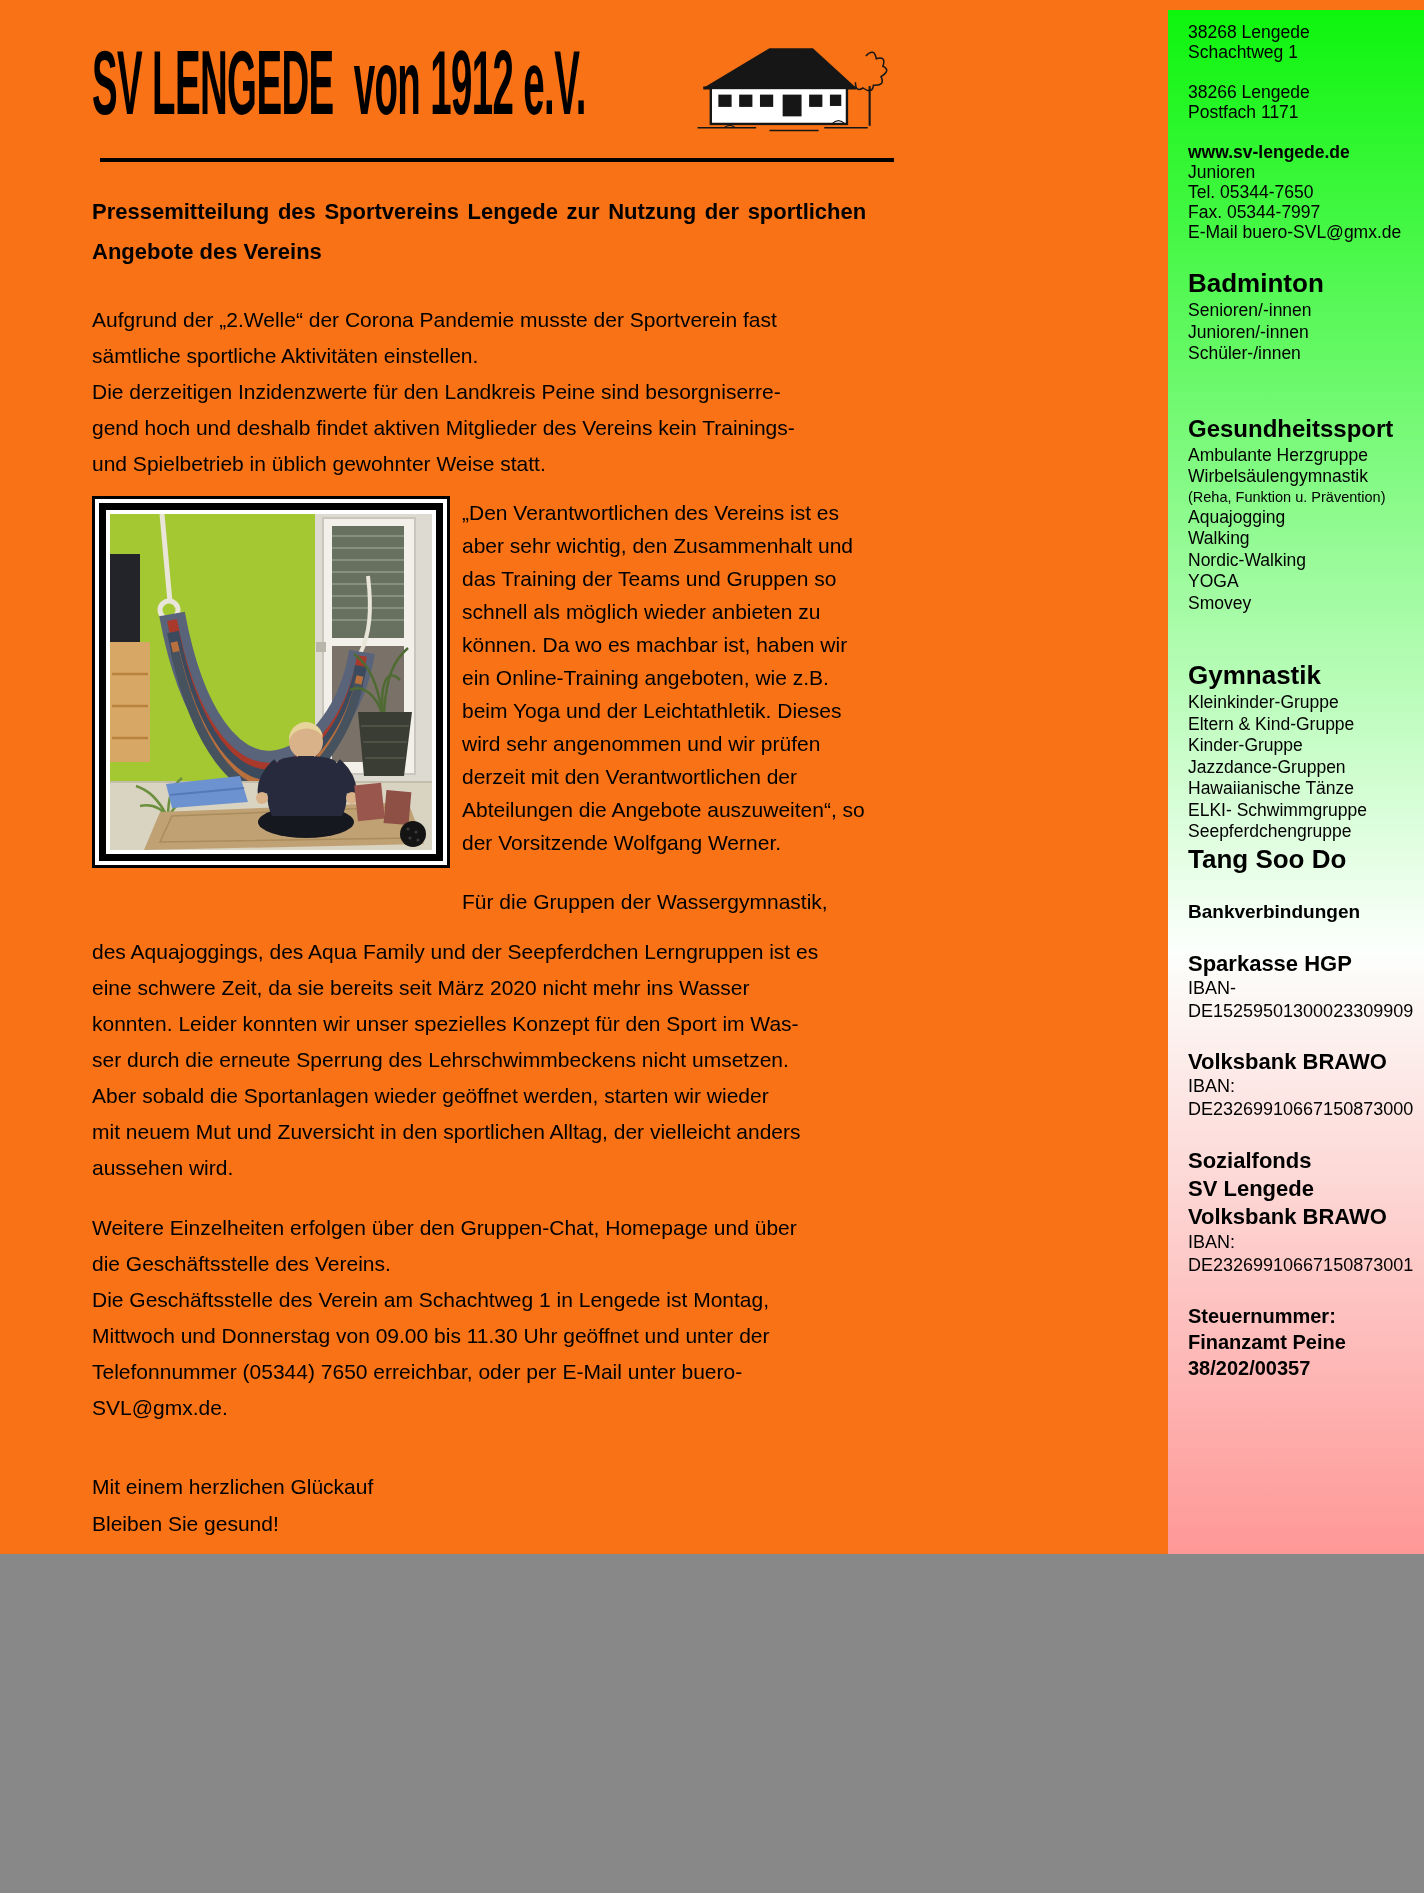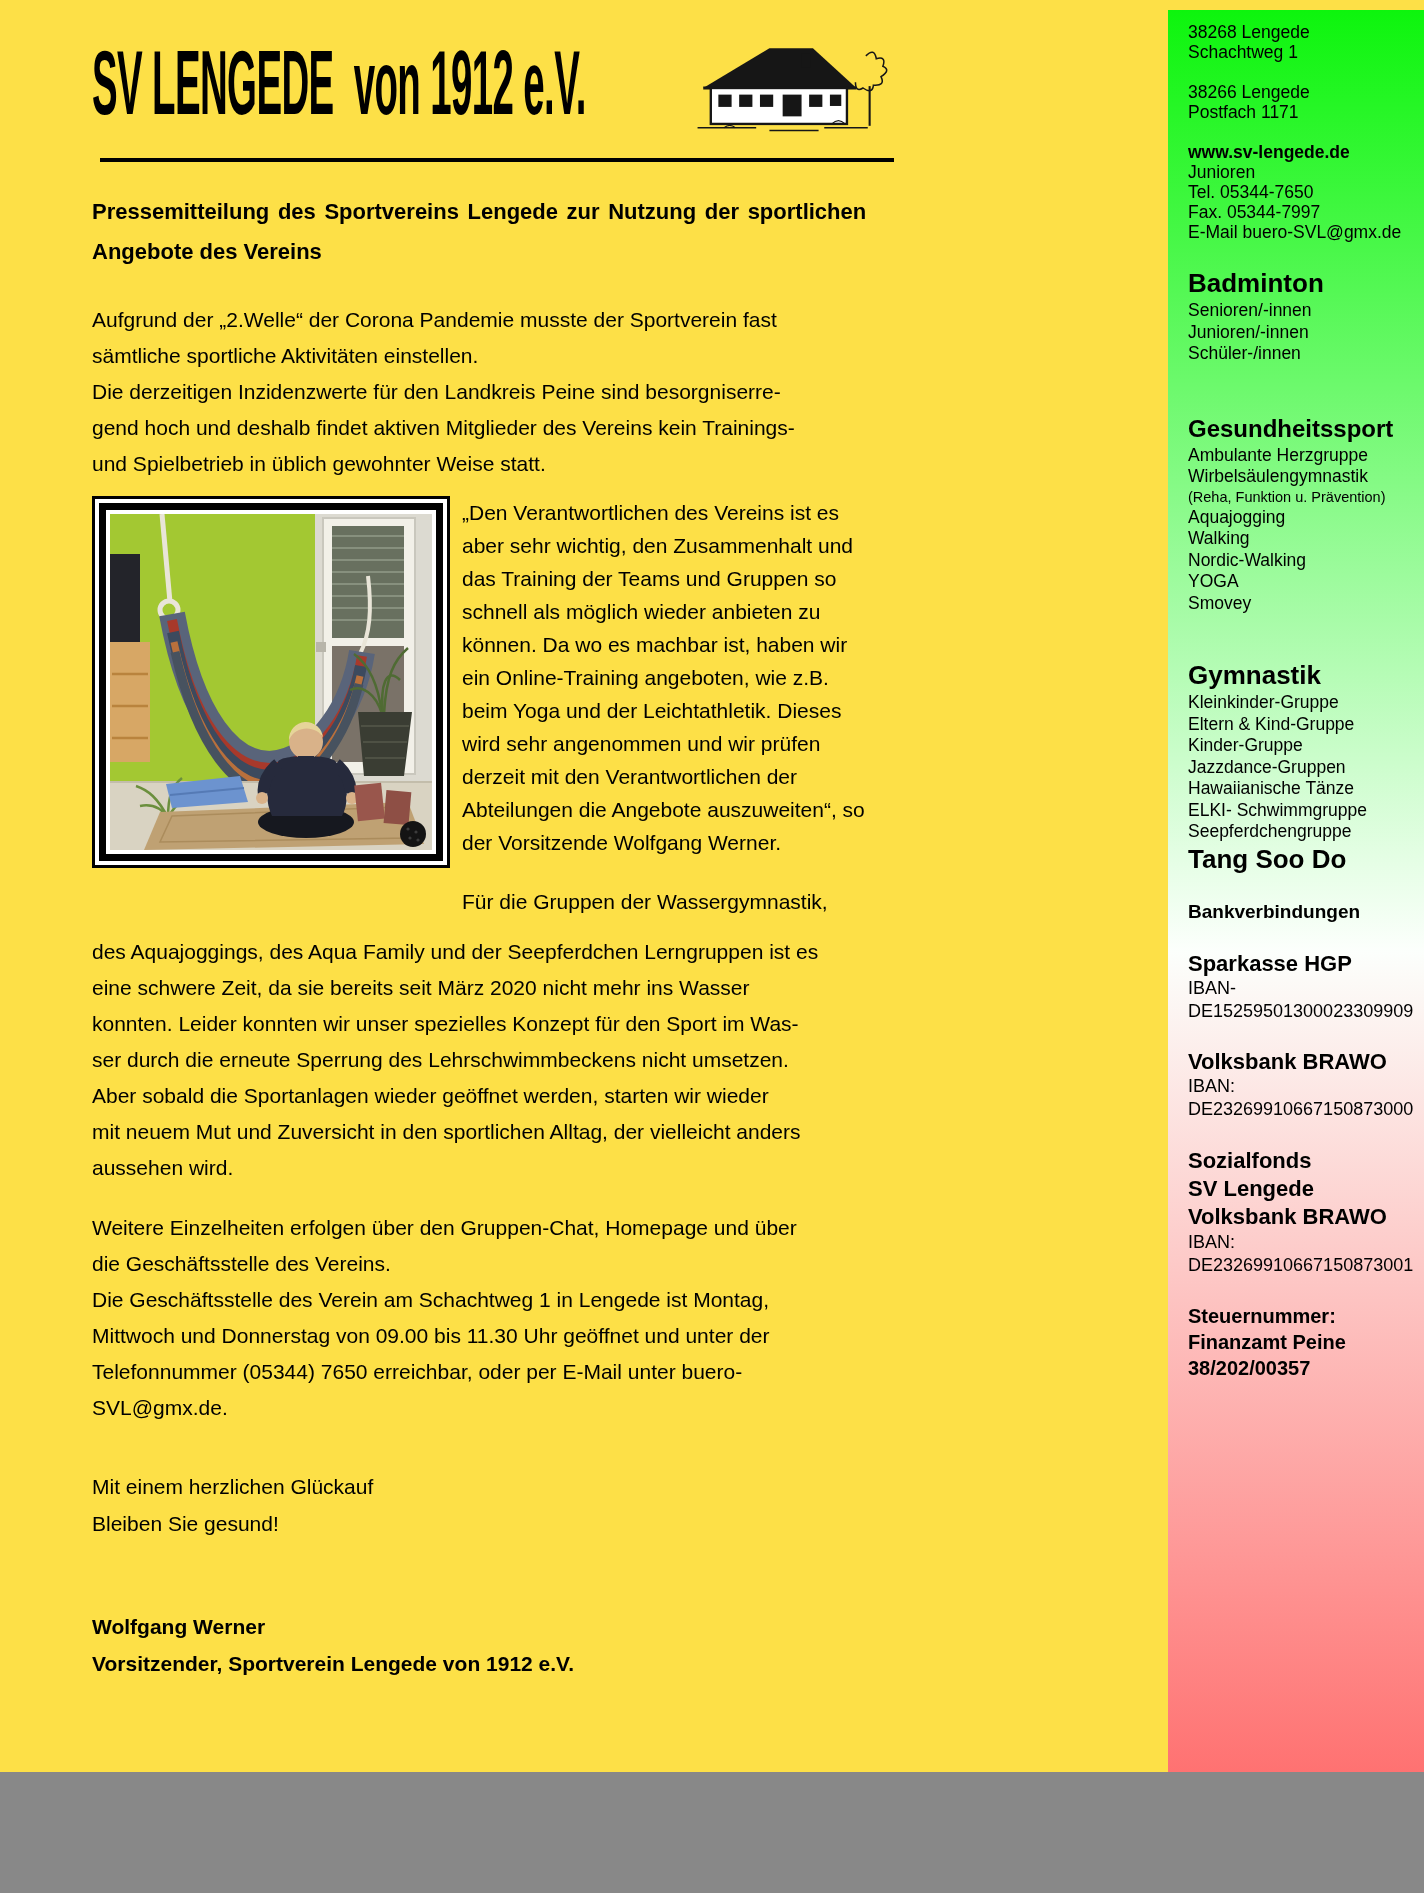--- a/index.html
+++ b/index.html
@@ -1,16 +1,16 @@
 <!DOCTYPE html>
 <html><head>
 <meta charset="utf-8">
 <style>
   html,body{margin:0;padding:0;background:#888;}
-  .page{position:relative;width:1424px;height:1772px;background:#fde047;overflow:hidden;
+  .page{position:relative;width:1424px;height:1554px;background:#f97316;overflow:hidden;
         font-family:"Liberation Sans",sans-serif;color:#000;}
   
   .main{position:absolute;left:92px;top:36px;width:846px;}
   .masthead{position:relative;height:116px;}
   .club-title{font-family:"Liberation Sans",sans-serif;font-weight:900;font-size:62px;line-height:66px;
               letter-spacing:-1px;margin:0;display:inline-block;white-space:pre;
               transform:scale(0.62,1.45);transform-origin:0 0;}
   .house{position:absolute;left:598px;top:4px;width:208px;height:96px;}
   .rule{border:none;border-top:4px solid #000;width:794px;margin:6px 0 0 8px;}
   .pr-heading{margin-top:30px;font-weight:bold;font-size:22px;line-height:40px;}

